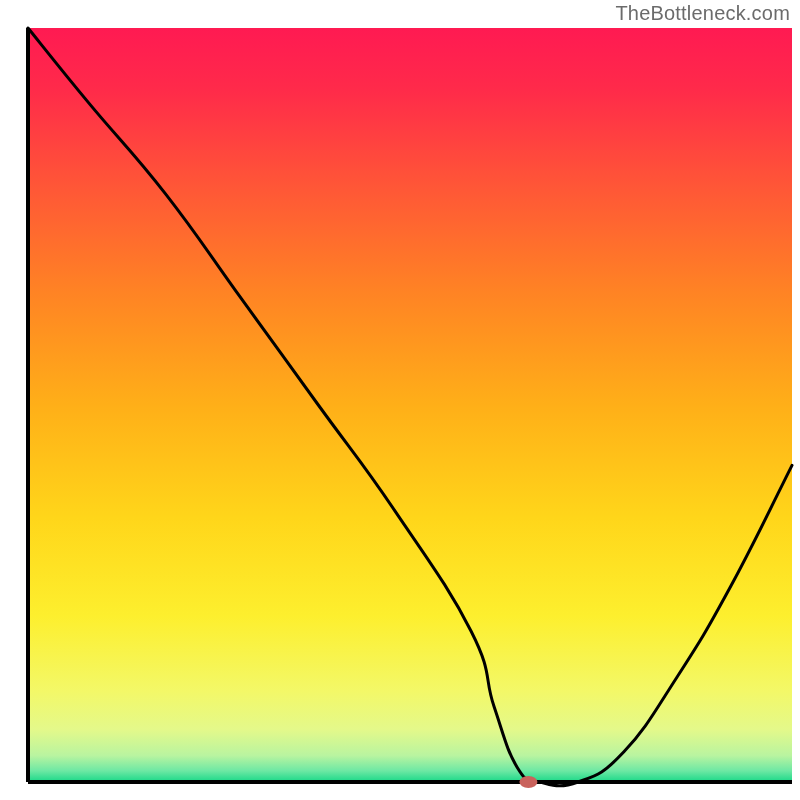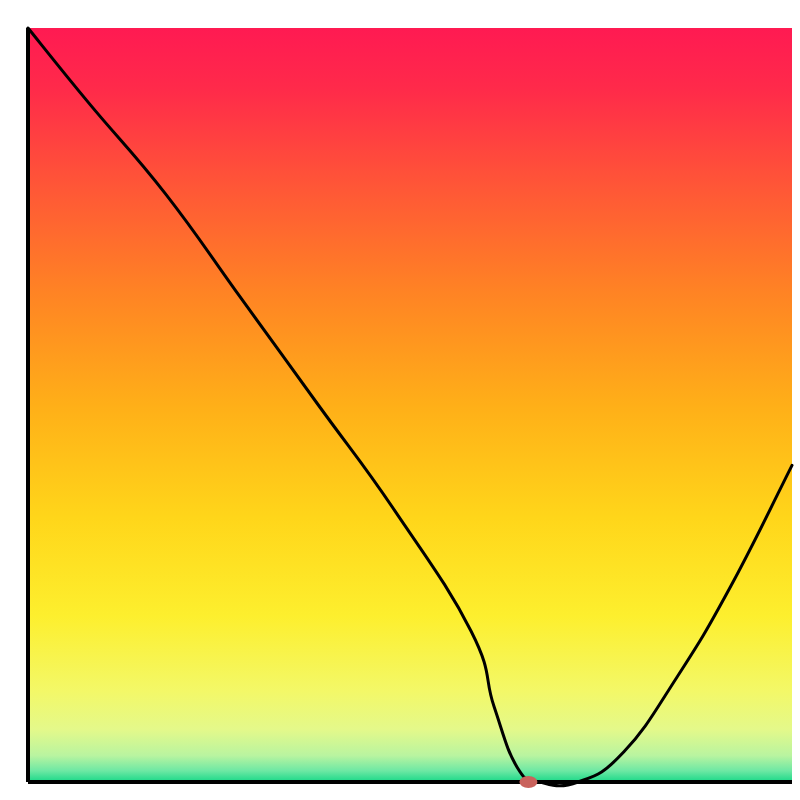--- a/index.html
+++ b/index.html
@@ -24,20 +24,21 @@
     font-size: 20px;
     font-weight: 500;
     letter-spacing: 0.2px;
   }
   svg { display: block; }
 </style>
 </head>
 <body>
 
 <div class="wrap">
+  <div class="watermark">TheBottleneck.com</div>
 
   <svg id="chart-svg" width="800" height="800" viewBox="0 0 800 800">
     <defs>
       <linearGradient id="bg-grad" x1="0" y1="0" x2="0" y2="1">
           <stop offset="0%" stop-color="#ff1a52"></stop>
           <stop offset="8%" stop-color="#ff2a4a"></stop>
           <stop offset="20%" stop-color="#ff5338"></stop>
           <stop offset="35%" stop-color="#ff8324"></stop>
           <stop offset="50%" stop-color="#ffaf18"></stop>
           <stop offset="65%" stop-color="#ffd61a"></stop>

